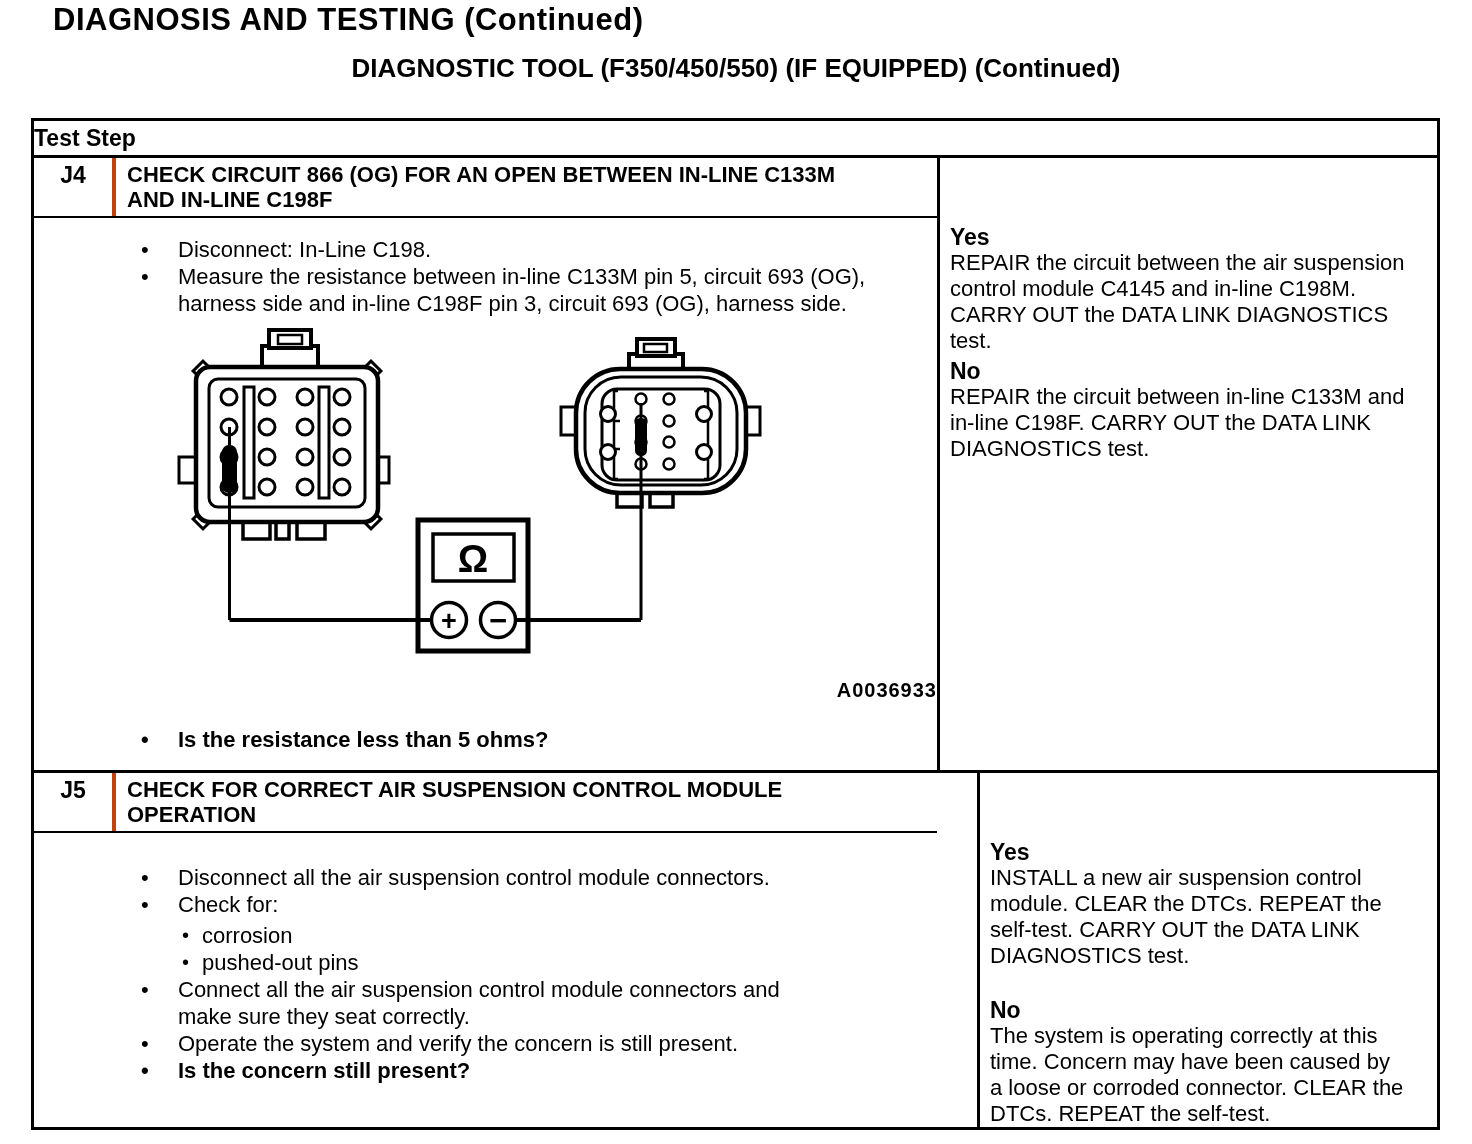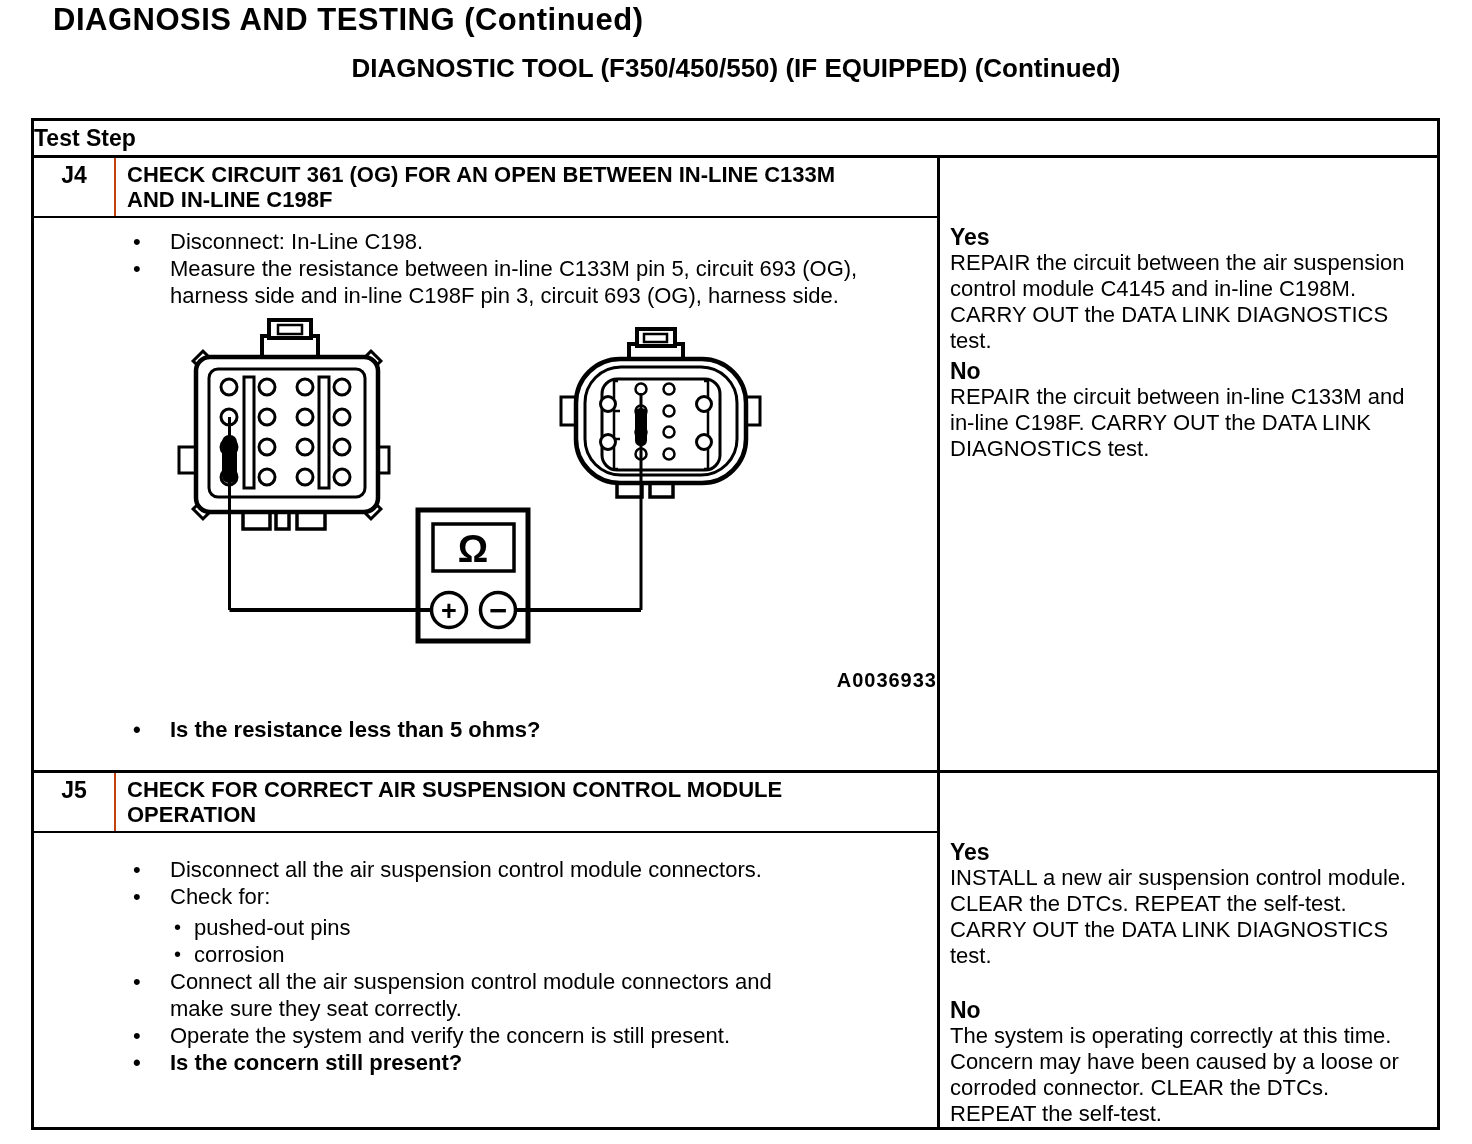--- a/index.html
+++ b/index.html
@@ -25,39 +25,39 @@
     display:grid; grid-template-columns:903px 1fr;
   }
   .t-head .hcell {
     text-align:left; font-weight:bold; font-size:23px; padding-top:4px;
   }
   .t-head .hcell.result { border-left:3px solid #000; }
   .t-row {
     display:grid; grid-template-columns:903px 1fr; box-sizing:border-box;
   }
   .t-row.j4 { height:623px; border-bottom:3px solid #000; }
-  .t-row.j5 { flex:1; }
+  .t-row.j5 { flex:1;gap:40px; }
   .stepcol { display:flex; flex-direction:column; min-width:0; }
   .row-head {
     height:60px; box-sizing:border-box; border-bottom:2px solid #000;
     display:grid; grid-template-columns:82px 1fr;
   }
   .jcell {
-    border-right:2px solid #c2410c; text-align:center;
+    border-right:4px solid #c2410c; text-align:center;
     font-weight:bold; font-size:23px; padding-top:4px; box-sizing:border-box;
   }
   .titlecell {
     font-weight:bold; font-size:22px; line-height:25px;
     padding:4px 60px 0 11px;
   }
   .row-body { flex:1; box-sizing:border-box; }
   .row-body.j4body { padding-top:10px; }
   .row-body.j5body { padding-top:23px; }
   ul.steps {
-    list-style:none; margin:0; padding:0 0 0 136px;
+    list-style:none; margin:8px; padding:0 0 0 136px;
     font-size:22px; line-height:27px;
   }
   ul.steps.w-j4 { width:700px; box-sizing:content-box; }
   ul.steps.w-j5 { width:660px; }
   ul.steps > li { position:relative; }
   ul.steps > li::before { content:"\2022"; position:absolute; left:-37px; }
   ul.substeps {
     list-style:none; margin:4px 0 0 0; padding:0 0 0 24px;
     font-size:22px; line-height:27px;
   }
@@ -96,21 +96,21 @@
   <div class="pp-table">
 
     <div class="t-head">
       <div class="hcell">Test Step</div>
     </div>
 
     <div class="t-row j4">
       <div class="stepcol">
         <div class="row-head">
           <div class="jcell">J4</div>
-          <div class="titlecell">CHECK CIRCUIT 361 (OG) FOR AN OPEN BETWEEN IN-LINE C133M AND IN-LINE C198F</div>
+          <div class="titlecell">CHECK CIRCUIT 866 (OG) FOR AN OPEN BETWEEN IN-LINE C133M AND IN-LINE C198F</div>
         </div>
         <div class="row-body j4body">
           <ul class="steps w-j4">
             <li>Disconnect: In-Line C198.</li>
             <li>Measure the resistance between in-line C133M pin 5, circuit 693 (OG), harness side and in-line C198F pin 3, circuit 693 (OG), harness side.</li>
           </ul>
 
           <svg class="circuit-figure" viewBox="160 335 620 340" width="620" height="340" xmlns="http://www.w3.org/2000/svg">
             <g stroke="#000" fill="none">
 
@@ -231,22 +231,22 @@
         <div class="row-head">
           <div class="jcell">J5</div>
           <div class="titlecell">CHECK FOR CORRECT AIR SUSPENSION CONTROL MODULE OPERATION</div>
         </div>
         <div class="row-body j5body">
           <ul class="steps w-j5">
             <li>Disconnect all the air suspension control module connectors.</li>
             <li>
               <span>Check for:</span>
               <ul class="substeps">
+                <li>corrosion</li>
                 <li>pushed-out pins</li>
-                <li>corrosion</li>
               </ul>
             </li>
             <li>Connect all the air suspension control module connectors and make sure they seat correctly.</li>
             <li>Operate the system and verify the concern is still present.</li>
             <li class="bold-q">Is the concern still present?</li>
           </ul>
         </div>
       </div>
 
       <div class="resultcol">

